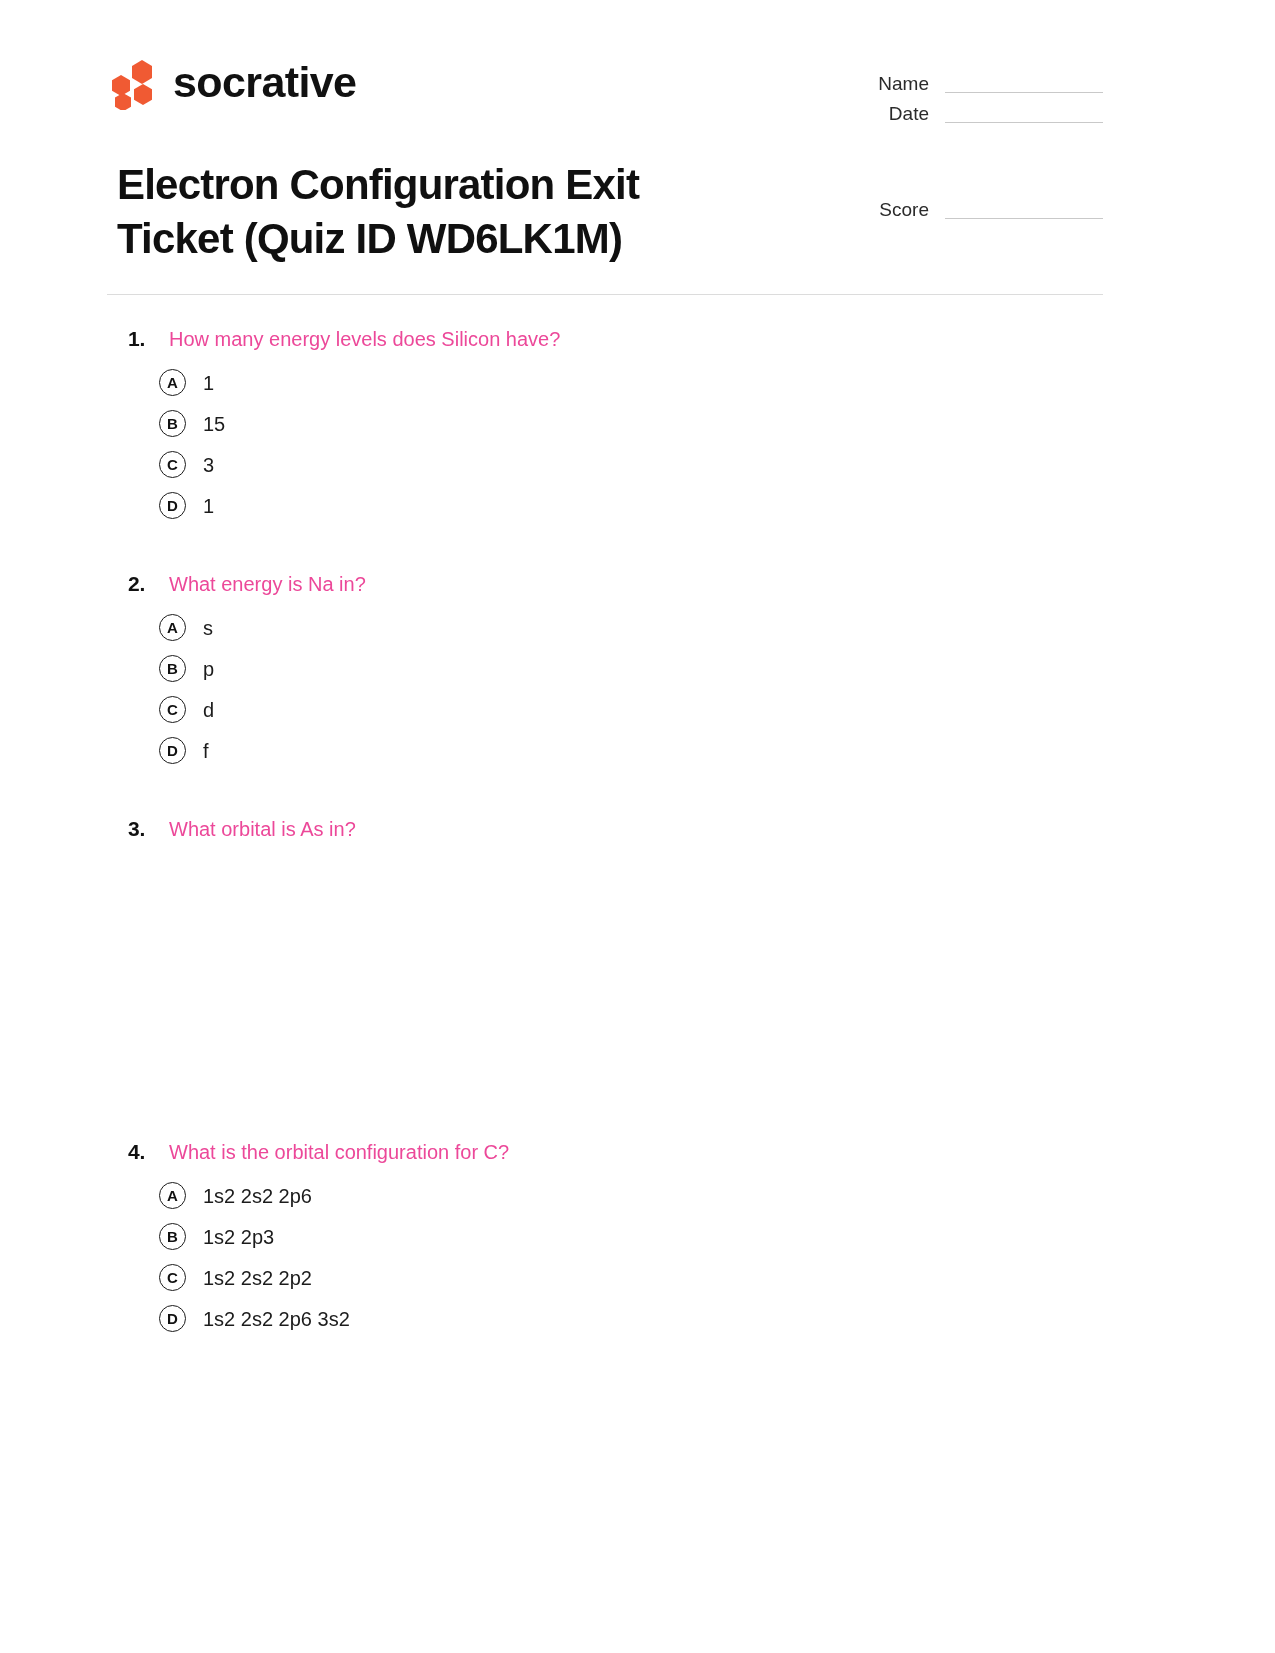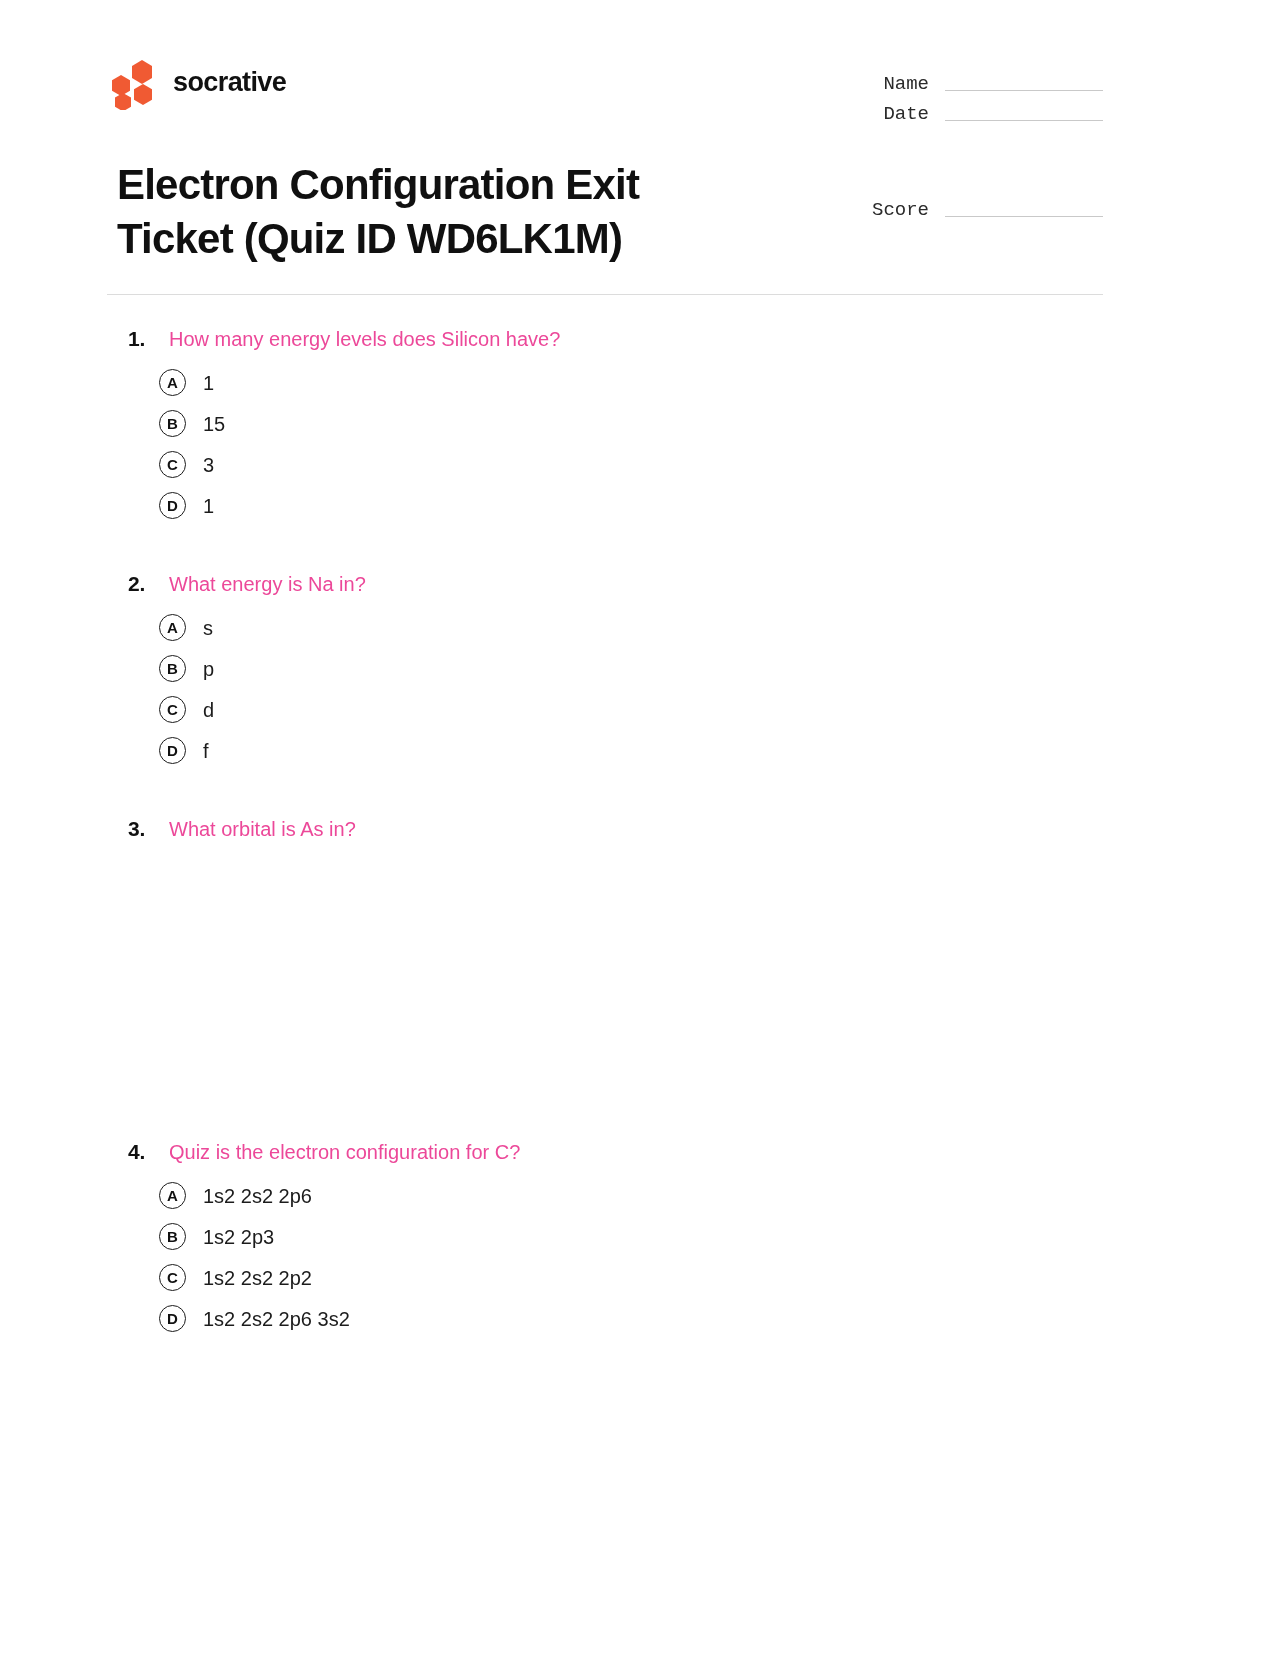--- a/index.html
+++ b/index.html
@@ -39,40 +39,39 @@
     display: flex;
     align-items: center;
     gap: 14px;
   }
   .logo-mark {
     width: 52px;
     height: 52px;
     display: block;
   }
   .wordmark {
-    font-size: 27px;
+    font-size: 43px;
     font-weight: 700;
     letter-spacing: -0.6px;
     color: #111111;
     line-height: 1;
     padding-bottom: 3px;
   }
 
   .meta-fields {
     position: absolute;
     right: 0;
     top: 15px;
     width: 300px;
   }
   .meta-row {
     display: flex;
-    align-items: flex-start;
+    align-items: center;
     justify-content: flex-end;
     margin-bottom: 8px;
-    font-family: Liberation Mono, monospace;
   }
   .meta-label {
     font-size: 19px;
     color: #2b2b2b;
     white-space: nowrap;
     text-align: right;
   }
   .meta-line {
     display: inline-block;
     width: 158px;
@@ -284,21 +283,21 @@
       <div class="q-head">
         <span class="q-num">3.</span>
         <span class="q-text">What orbital is As in?</span>
       </div>
       <div class="free-space" style="height:290px"></div>
     </div>
 
     <div class="question">
       <div class="q-head">
         <span class="q-num">4.</span>
-        <span class="q-text">Quiz is the electron configuration for C?</span>
+        <span class="q-text">What is the orbital configuration for C?</span>
       </div>
       <div class="options">
         <div class="option">
           <span class="bubble">A</span>
           <span class="option-text">1s2 2s2 2p6</span>
         </div>
         <div class="option">
           <span class="bubble">B</span>
           <span class="option-text">1s2 2p3</span>
         </div>

